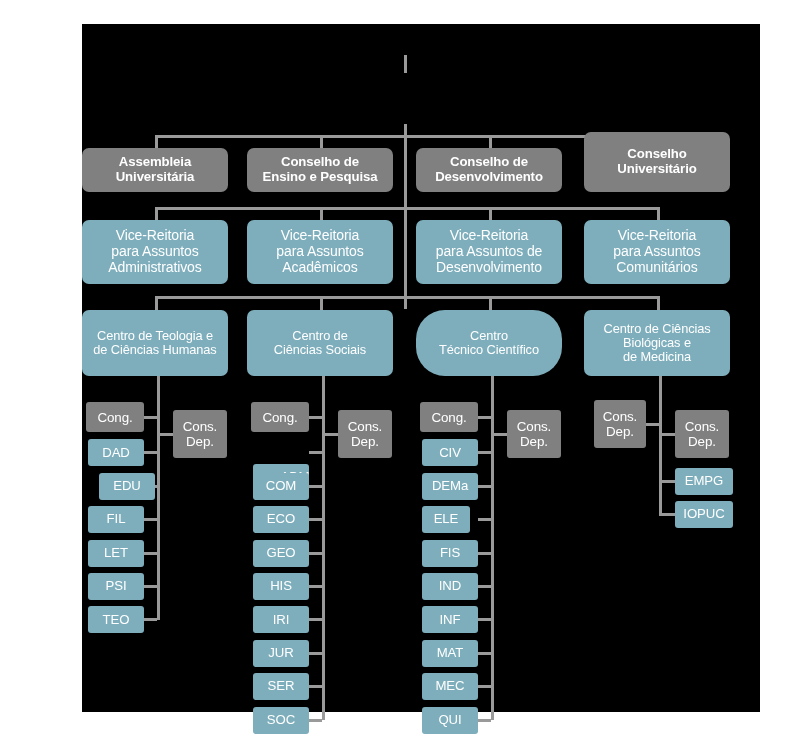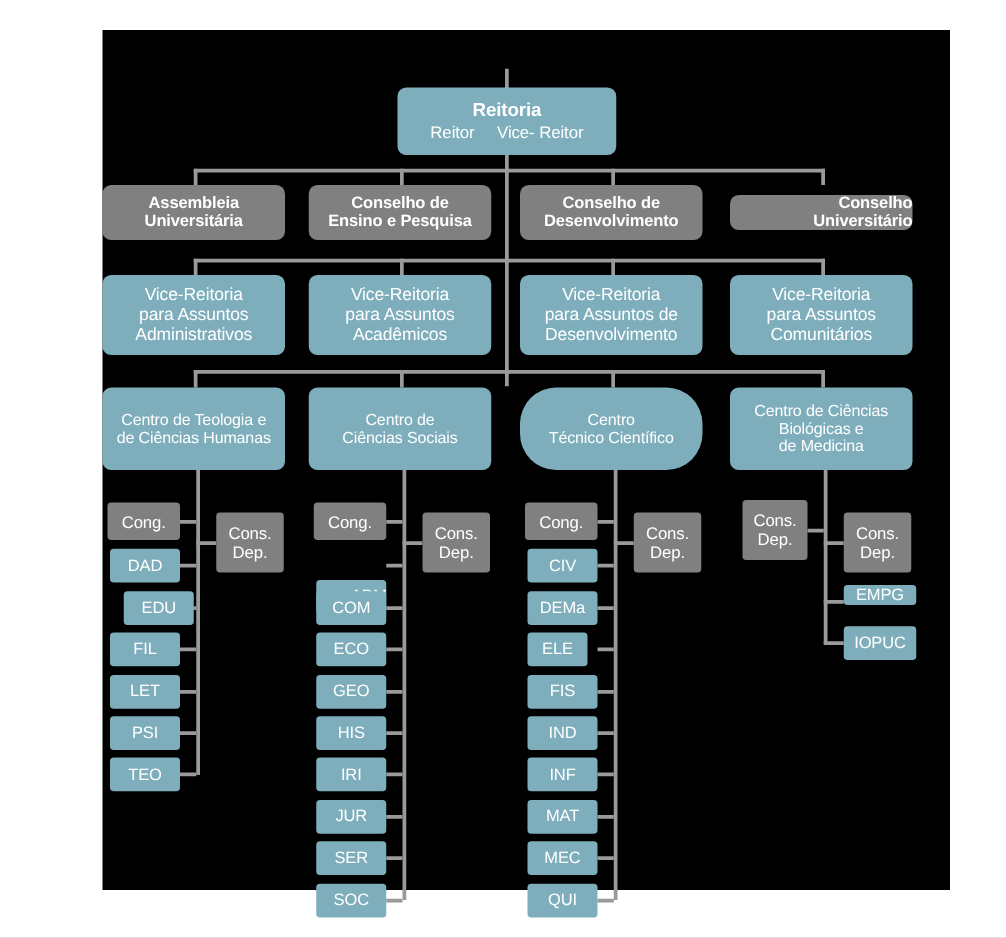--- a/index.html
+++ b/index.html
@@ -123,33 +123,26 @@
       <div class="line h" style="left:478px; top:718.5999999999999px; width:13px;"></div>
       <div class="line v" style="left:491px; top:376px; height:344.0999999999999px;"></div>
       <div class="line h" style="left:646px; top:422.5px; width:13px;"></div>
       <div class="line h" style="left:659px; top:432.5px; width:16px;"></div>
       <div class="line h" style="left:659px; top:480px; width:16px;"></div>
       <div class="line h" style="left:659px; top:513px; width:16px;"></div>
       <div class="line v" style="left:659px; top:376px; height:139px;"></div>
     </div>
 
 
-  <div class="node blue r7" style="left:318px; top:70px; width:175px; height:54px;">
-    <span class="t-reitoria-title">Reitoria</span>
-    <span class="t-reitoria-sub">
-      <span>Reitor</span>
-      <span>Vice- Reitor</span>
-    </span>
-  </div>
 
   <div id="councils-layer">
       <div class="node gray r7 t-council" style="left:82px; top:148px; width:146px; height:44px;"><span>Assembleia</span><span>Universitária</span></div>
       <div class="node gray r7 t-council" style="left:247px; top:148px; width:146px; height:44px;"><span>Conselho de</span><span>Ensino e  Pesquisa</span></div>
       <div class="node gray r7 t-council" style="left:416px; top:148px; width:146px; height:44px;"><span>Conselho de</span><span>Desenvolvimento</span></div>
-      <div class="node gray r7 t-council" style="left:584px; top:156px; width:146px; height:28px;align-items:flex-end;"><span>Conselho</span><span>Universitário</span></div>
+      <div class="node gray r7 t-council" style="left:584px; top:132px; width:146px; height:60px;"><span>Conselho</span><span>Universitário</span></div>
     </div>
   <div id="vice-layer">
       <div class="node blue r7 t-vice" style="left:82px; top:220px; width:146px; height:64px;"><span>Vice-Reitoria</span><span>para  Assuntos</span><span>Administrativos</span></div>
       <div class="node blue r7 t-vice" style="left:247px; top:220px; width:146px; height:64px;"><span>Vice-Reitoria</span><span>para Assuntos</span><span>Acadêmicos</span></div>
       <div class="node blue r7 t-vice" style="left:416px; top:220px; width:146px; height:64px;"><span>Vice-Reitoria</span><span>para  Assuntos de</span><span>Desenvolvimento</span></div>
       <div class="node blue r7 t-vice" style="left:584px; top:220px; width:146px; height:64px;"><span>Vice-Reitoria</span><span>para  Assuntos</span><span>Comunitários</span></div>
     </div>
   <div id="centros-layer">
       <div class="node blue r7 t-centro" style="left:82px; top:310px; width:146px; height:66px;"><span>Centro de Teologia e</span><span>de Ciências Humanas</span></div>
       <div class="node blue r7 t-centro" style="left:247px; top:310px; width:146px; height:66px;"><span>Centro de</span><span>Ciências Sociais</span></div>
@@ -182,16 +175,16 @@
       <div class="node blue r3 t-dept" style="left:422px; top:472.8px; width:56px; height:27px;"><span>DEMa</span></div>
       <div class="node blue r3 t-dept" style="left:422px; top:506.2px; width:48px; height:27px;"><span>ELE</span></div>
       <div class="node blue r3 t-dept" style="left:422px; top:539.6px; width:56px; height:27px;"><span>FIS</span></div>
       <div class="node blue r3 t-dept" style="left:422px; top:573px; width:56px; height:27px;"><span>IND</span></div>
       <div class="node blue r3 t-dept" style="left:422px; top:606.4px; width:56px; height:27px;"><span>INF</span></div>
       <div class="node blue r3 t-dept" style="left:422px; top:639.8px; width:56px; height:27px;"><span>MAT</span></div>
       <div class="node blue r3 t-dept" style="left:422px; top:673.2px; width:56px; height:27px;"><span>MEC</span></div>
       <div class="node blue r3 t-dept" style="left:422px; top:706.5999999999999px; width:56px; height:27px;"><span>QUI</span></div>
       <div class="node gray r3 t-cons" style="left:594px; top:400px; width:52px; height:48px;"><span>Cons.</span><span>Dep.</span></div>
       <div class="node gray r3 t-cons" style="left:675px; top:410px; width:54px; height:48px;"><span>Cons.</span><span>Dep.</span></div>
-      <div class="node blue r3 t-dept" style="left:675px; top:468px; width:58px; height:16px;"><span>EMPG</span></div>
+      <div class="node blue r3 t-dept" style="left:675px; top:468px; width:58px; height:27px;"><span>EMPG</span></div>
       <div class="node blue r3 t-dept" style="left:675px; top:501px; width:58px; height:27px;"><span>IOPUC</span></div>
     </div>
 </div>
 
 </body></html>

